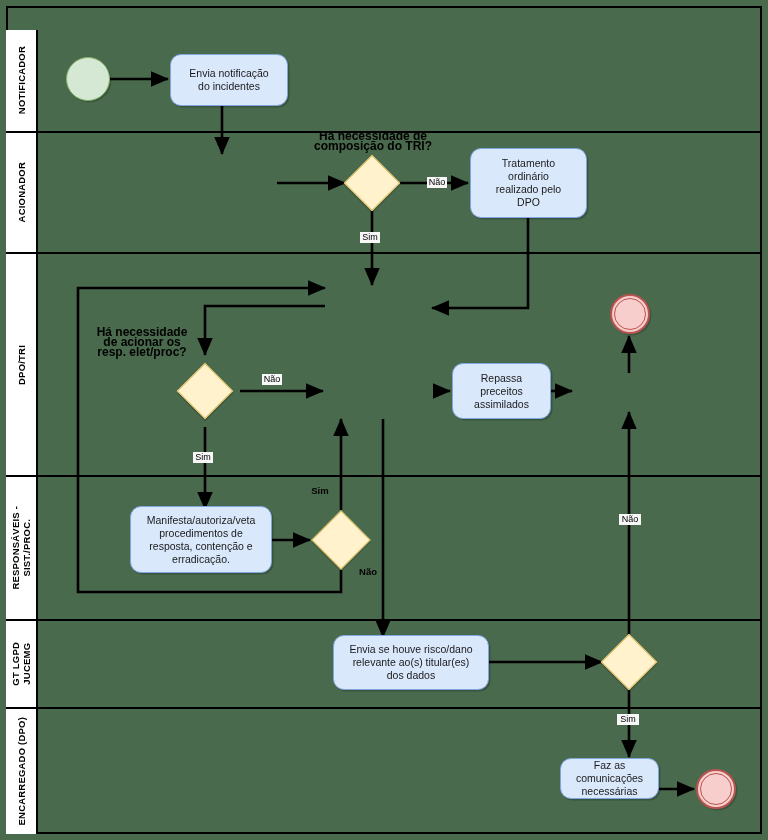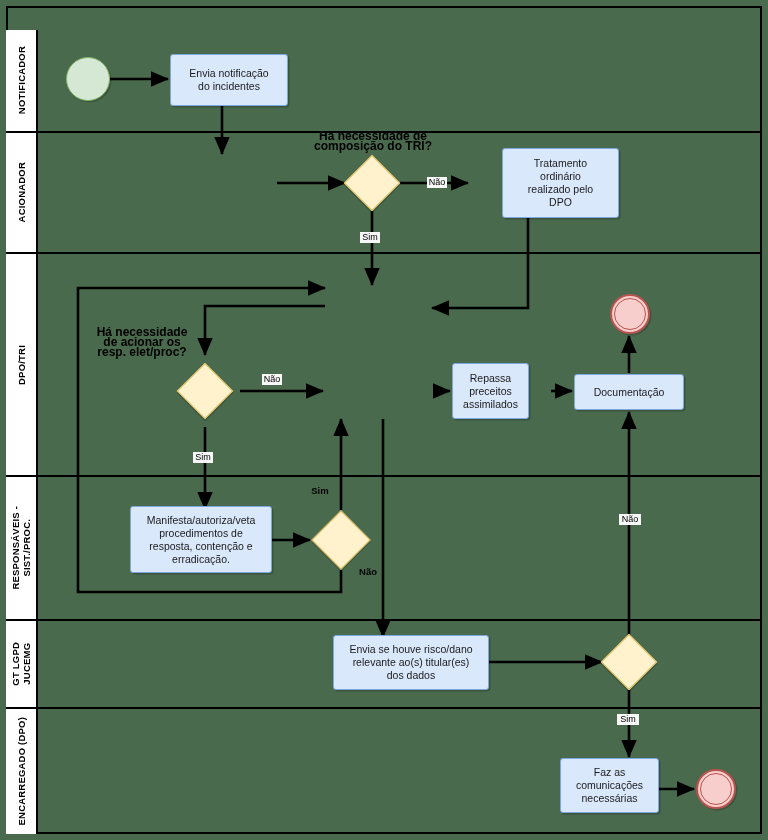--- a/index.html
+++ b/index.html
@@ -39,21 +39,21 @@
     text-align:center;line-height:11px;letter-spacing:.2px;
   }
   .lane-body{position:absolute;left:32px;top:0;right:0;height:100%;}
 
   
   #wires{position:absolute;left:0;top:0;width:768px;height:840px;pointer-events:none;}
 
   
   .node{
     position:absolute;box-sizing:border-box;
-    background:#dae8fc;border:1.4px solid #7ea6e0;border-radius:3px;
+    background:#dae8fc;border:1.4px solid #7ea6e0;border-radius:11px;
     display:flex;align-items:center;justify-content:center;text-align:center;
     font-size:10.5px;color:#1a1a1a;line-height:13px;padding:2px 4px;
     box-shadow:1.5px 1.5px 0 rgba(0,0,0,.20);
   }
   .node .txt{display:block;white-space:pre-line;}
 
   .diamond{
     position:absolute;box-sizing:border-box;
     background:#fff2cc;border:1.4px solid #d6b656;
     transform:rotate(45deg);
@@ -187,49 +187,46 @@
   <div class="node" style="left:170px;top:54px;width:118px;height:52px;">
     <span class="txt">Envia notificação
 do incidentes</span>
   </div>
 
 
   <div class="diamond" style="left:352px;top:163px;width:40px;height:40px;"></div>
   <div class="lbl cond" style="left:312px;top:131px;width:122px;">Há necessidade de
 composição do TRI?</div>
 
-  <div class="node" style="left:470px;top:148px;width:117px;height:70px;margin-left:32px;">
+  <div class="node" style="left:470px;top:148px;width:117px;height:70px;">
     <span class="txt">Tratamento
 ordinário
 realizado pelo
 DPO</span>
   </div>
 
   <div class="lbl boxed" style="left:427px;top:177px;width:18px;">Não</div>
   <div class="lbl boxed" style="left:360px;top:232px;width:18px;">Sim</div>
 
 
   <div class="diamond" style="left:185px;top:371px;width:40px;height:40px;"></div>
   <div class="lbl cond" style="left:88px;top:327px;width:108px;">Há necessidade
 de acionar os
 resp. elet/proc?</div>
 
   <div class="lbl boxed" style="left:262px;top:374px;width:18px;">Não</div>
   <div class="lbl boxed" style="left:193px;top:452px;width:18px;">Sim</div>
 
 
-  <div class="node" style="left:452px;top:363px;width:77px;height:56px;">
+  <div class="node" style="left:452px;top:363px;width:99px;height:56px;">
     <span class="txt">Repassa
 preceitos
 assimilados</span>
   </div>
 
-  <div class="node" style="left:574px;top:374px;width:110px;height:36px;">
-    <span class="txt">Documentação</span>
-  </div>
 
   <div class="circle end" style="left:610px;top:294px;width:40px;height:40px;"></div>
 
   <div class="node" style="left:130px;top:506px;width:142px;height:67px;">
     <span class="txt">Manifesta/autoriza/veta
 procedimentos de
 resposta, contenção e
 erradicação.</span>
   </div>
 
@@ -242,21 +239,21 @@
   <div class="node" style="left:333px;top:635px;width:156px;height:55px;">
     <span class="txt">Envia se houve risco/dano
 relevante ao(s) titular(es)
 dos dados</span>
   </div>
 
   <div class="diamond" style="left:609px;top:642px;width:40px;height:40px;"></div>
 
   <div class="lbl boxed" style="left:617px;top:714px;width:20px;">Sim</div>
 
-  <div class="node" style="left:560px;top:758px;width:99px;height:55px;">
+  <div class="node" style="left:560px;top:758px;width:99px;height:41px;">
     <span class="txt">Faz as
 comunicações
 necessárias</span>
   </div>
 
   <div class="circle end" style="left:696px;top:769px;width:40px;height:40px;"></div>
 
 </div>
 
 </body></html>

